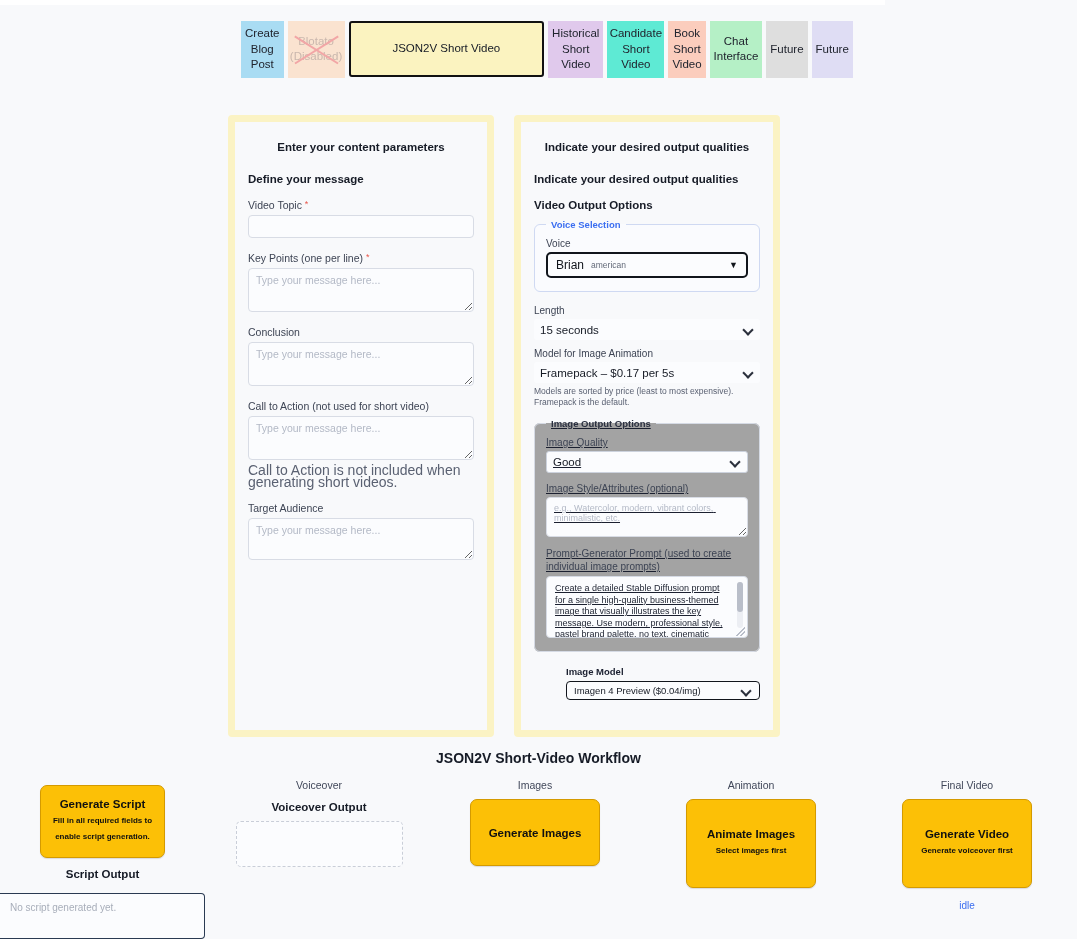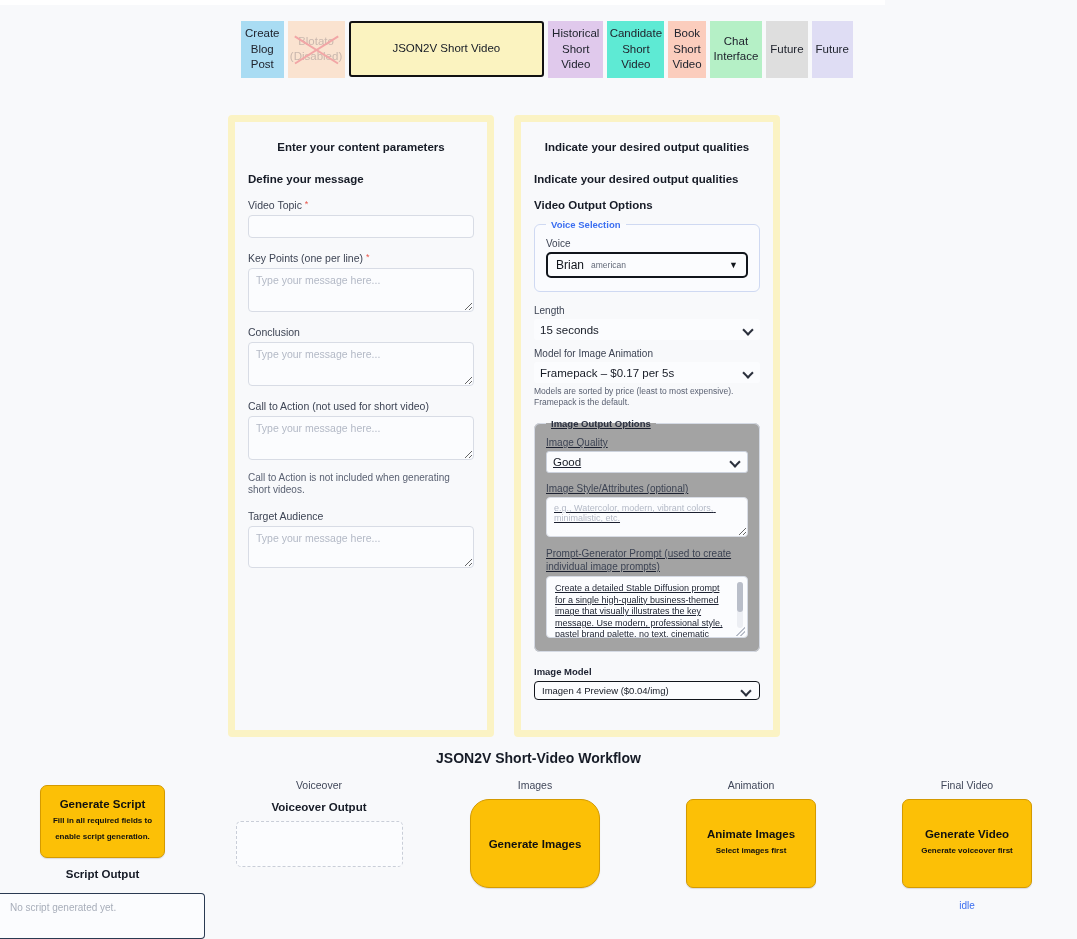--- a/index.html
+++ b/index.html
@@ -83,21 +83,21 @@
     width: 100%;
     border: 1px solid #d8dce5; border-radius: 4px;
     background: #fbfcfe; font-size: 10.5px; color: #1b2030;
     padding: 5px 7px; font-family: "Liberation Sans", sans-serif;
     resize: vertical; outline: none; display: block;
   }
   .text-area::placeholder, .text-input::placeholder { color: #b3b9c6; }
   .ta-h44 { height: 44px; }
   .ta-h42 { height: 42px; }
   .helper {
-    font-size: 10px; color: #5a6172; margin-top: 12px; line-height: 12px;
+    font-size: 14px; color: #5a6172; margin-top: 4px; line-height: 12px;
   }
 
   
   .fieldset {
     border: 1px solid #cfd9f2; border-radius: 6px;
     padding: 8px 11px 13px 11px; margin: 6px 0 13px 0;
     background: #fafbfe;
   }
   .fieldset > legend {
     font-size: 9.5px; font-weight: bold; color: #3b6ef0; padding: 0 5px;
@@ -155,21 +155,21 @@
   .prompt-scroll:after {
     content: ""; position: absolute; left: 0; top: 0; width: 6px; height: 30px;
     background: #b9bec9; border-radius: 3px;
   }
   .resize-grip {
     position: absolute; right: 2px; bottom: 1px; width: 9px; height: 9px;
     background:
       linear-gradient(135deg, transparent 46%, #b9bec9 46%, #b9bec9 56%, transparent 56%),
       linear-gradient(135deg, transparent 70%, #b9bec9 70%, #b9bec9 80%, transparent 80%);
   }
-  .img-model-wrap { margin-top: 14px; }
+  .img-model-wrap { margin-top: 14px; margin-left: 32px; }
   .img-model-label { font-size: 9.5px; font-weight: bold; color: #1b2030; margin-bottom: 4px; display:block; }
 
   
   .wf-title {
     position: absolute; left: 0; right: 0; top: 750px;
     text-align: center; font-size: 14px; font-weight: bold; color: #161b26;
   }
   .wf-col { position: absolute; text-align: center; }
   .wf-caption { font-size: 10.5px; color: #41485a; margin-bottom: 8px; }
   .gbtn {
@@ -350,21 +350,21 @@
   <div class="wf-col" style="left:221px; top:779px; width:196px;">
     <div class="wf-caption">Voiceover</div>
     <div class="out-title">Voiceover Output</div>
     <div class="vo-drop">
       
     </div>
   </div>
 
   <div class="wf-col" style="left:437px; top:779px; width:196px;">
     <div class="wf-caption">Images</div>
-    <div class="gbtn" style="width:130px;height:89px;margin:0 auto;border-radius:19px;">
+    <div class="gbtn" style="width:130px;height:67px;margin:0 auto;">
       <span class="t">Generate Images</span>
     </div>
   </div>
 
   <div class="wf-col" style="left:653px; top:779px; width:196px;">
     <div class="wf-caption">Animation</div>
     <div class="gbtn" style="width:130px;height:89px;margin:0 auto;">
       <span class="t">Animate Images</span>
       <span class="s">Select images first</span>
     </div>

